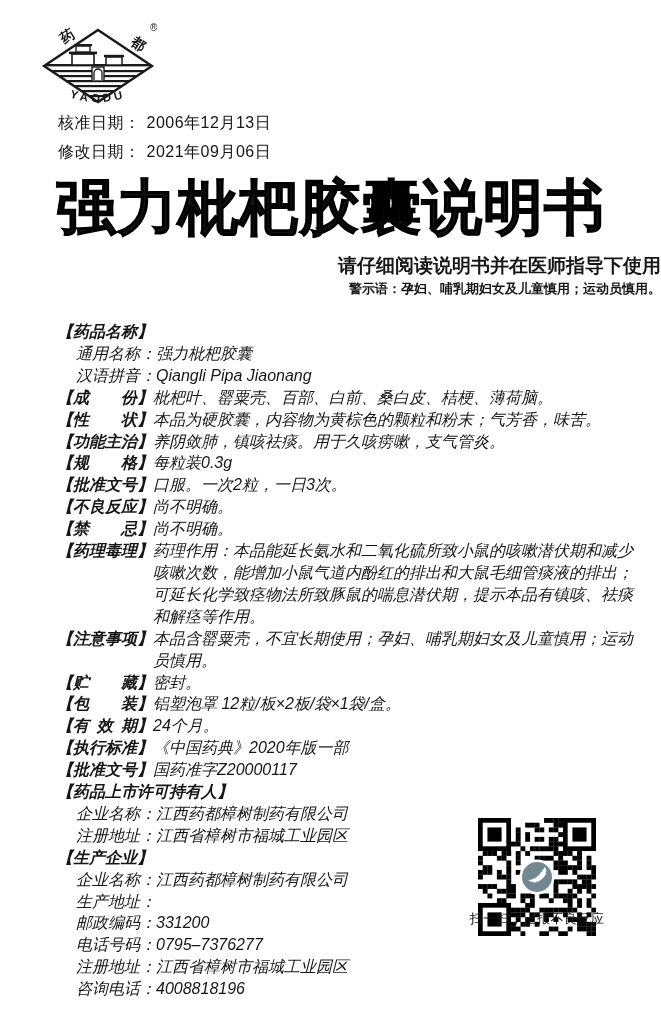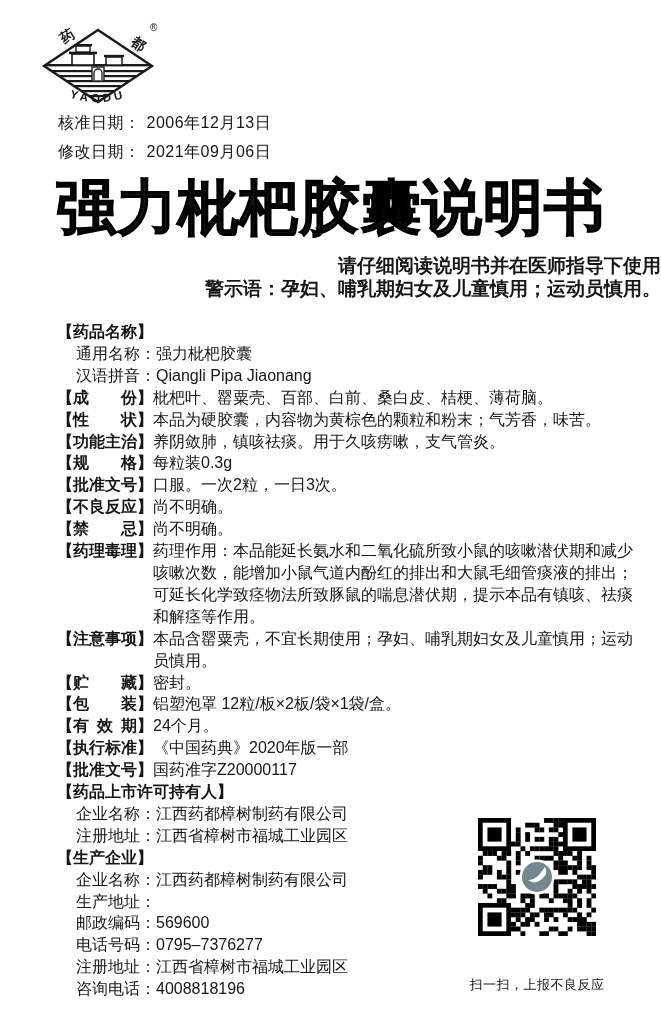--- a/index.html
+++ b/index.html
@@ -28,42 +28,42 @@
     text-align:center;
     font-size:60px;
     line-height:80px;
     font-weight:900;
     letter-spacing:1px;
     -webkit-text-stroke:1.2px #000;
     white-space:nowrap;
   }
   .advisory { margin-top:6px; text-align:right; font-weight:bold; }
   .adv-line1 { font-size:19px; line-height:23px; }
-  .adv-line2 { font-size:19px; line-height:24px;padding-left:32px; }
+  .adv-line2 { font-size:13px; line-height:24px;padding-left:32px; }
 
   
-  .main { margin:20px 0 4px 57px; width:584px; font-size:16px; line-height:21.9px; }
+  .main { margin:20px 0 4px 57px; width:584px; font-size:16px; line-height:21.9px;font-style:italic; }
   .row { display:flex; align-items:flex-start; }
   .lab { font-weight:bold; white-space:nowrap; flex:0 0 auto; }
   .lab .in {
     display:inline-block; width:64px;
     text-align:justify; text-align-last:justify;
     vertical-align:top;
   }
   .lab.wide .in { width:auto; min-width:64px; text-align:left; text-align-last:auto; }
   .txt { flex:1 1 auto; min-width:0; }
   .sub { display:flex; padding-left:19px; }
   .sub .key { white-space:nowrap; flex:0 0 auto; }
   .sub .val { flex:1 1 auto; min-width:0; }
 
   
   .qr { position:absolute; left:478px; top:818px; width:118px; height:118px; }
   .qr svg { display:block; width:118px; height:118px; }
   .qr-caption {
-    position:absolute; left:458px; top:976px; width:158px;
+    position:absolute; left:458px; top:910px; width:158px;
     text-align:center; font-size:13px; letter-spacing:.5px;
   }
 </style>
 </head>
 <body>
 
 <div class="page">
 
   <div class="logo-wrap">
     <svg viewBox="0 0 128 96">
@@ -219,21 +219,21 @@
     </div>
     <div class="sub">
       <span class="key">企业名称：</span>
       <span class="val">江西药都樟树制药有限公司</span>
     </div>
     <div class="sub">
       <span class="key">生产地址：</span>
     </div>
     <div class="sub">
       <span class="key">邮政编码：</span>
-      <span class="val">569600</span>
+      <span class="val">331200</span>
     </div>
     <div class="sub">
       <span class="key">电话号码：</span>
       <span class="val">0795–7376277</span>
     </div>
     <div class="sub">
       <span class="key">注册地址：</span>
       <span class="val">江西省樟树市福城工业园区</span>
     </div>
     <div class="sub">

